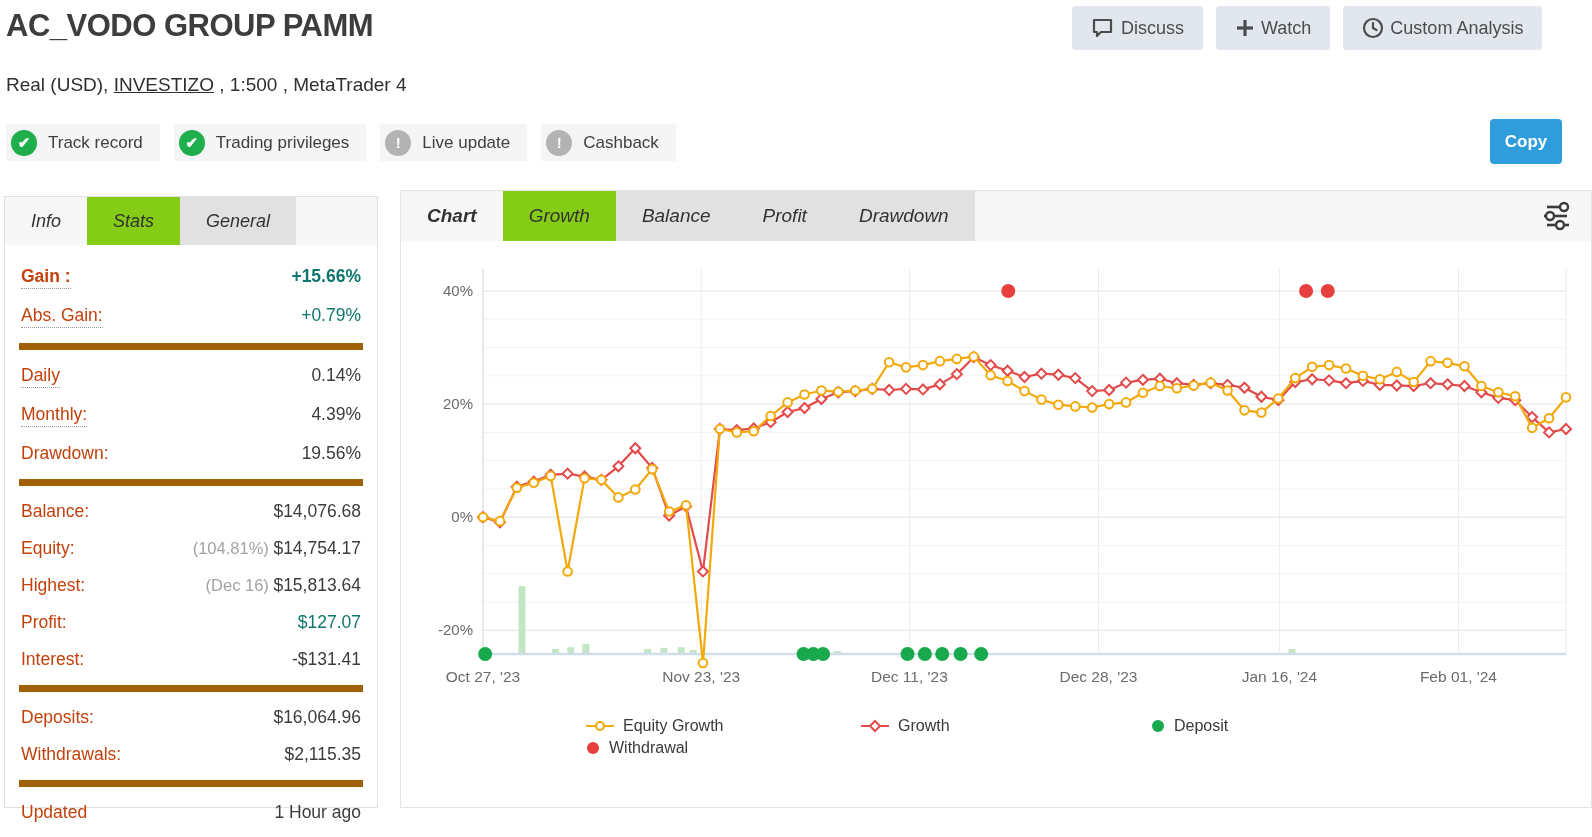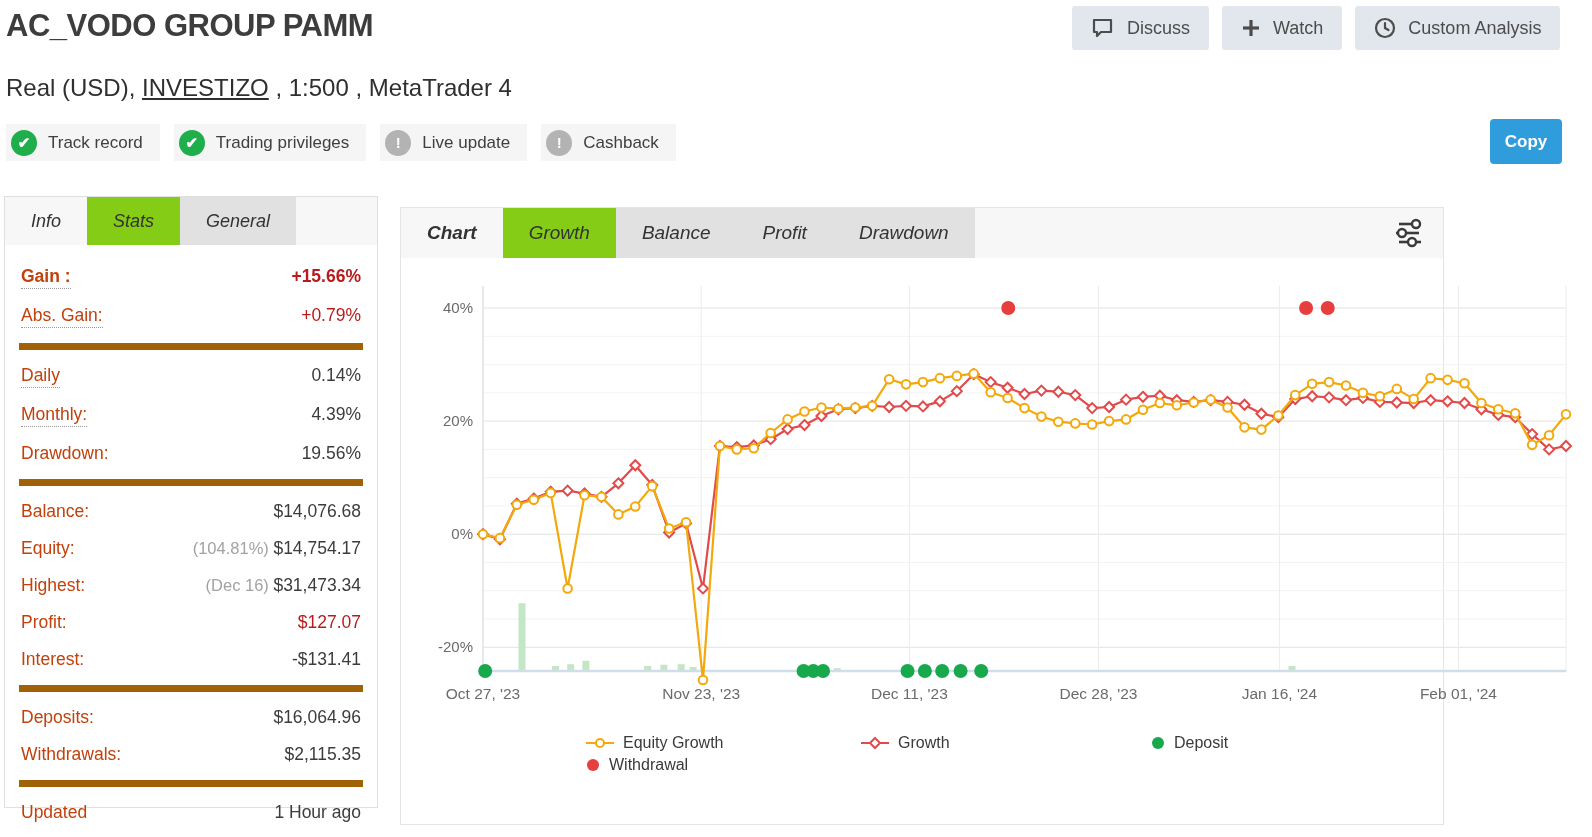--- a/index.html
+++ b/index.html
@@ -3,25 +3,25 @@
 <meta charset="utf-8">
 <style>
   * { margin:0; padding:0; box-sizing:border-box; }
   html,body { background:#fff; }
   body {
     width:1592px; height:837px; position:relative; overflow:hidden;
     font-family:"Liberation Sans", sans-serif; color:#3c3c3c;
   }
   
   .page-title { position:absolute; left:6px; top:8px; font-size:31px; font-weight:bold; color:#3d3d3d; letter-spacing:-0.5px; }
-  .subtitle { position:absolute; left:6px; top:74px; font-size:24px; color:#2f2f2f; }
+  .subtitle { position:absolute; left:6px; top:74px; font-size:19px; color:#2f2f2f; }
   .subtitle a { color:#2f2f2f; text-decoration:underline; cursor:pointer; }
   .top-actions { position:absolute; left:1072px; top:6px; display:flex; gap:13px; }
   .action-btn {
-    height:44px; display:flex; align-items:center; gap:12px; padding:0 19px;
+    height:44px; display:flex; align-items:center; gap:6px; padding:0 19px;
     background:#e2e7ed; border-radius:3px; font-size:18px; color:#4c4c4c; cursor:pointer; white-space:nowrap;
   }
   .action-btn svg { display:block; }
   .copy-btn {
     position:absolute; left:1490px; top:119px; width:72px; height:45px;
     background:#2f9ddb; color:#fff; font-size:17px; font-weight:bold;
     border:none; border-radius:4px; cursor:pointer;
   }
   
   .badges-row { position:absolute; left:6px; top:124px; display:flex; gap:14px; }
@@ -39,24 +39,24 @@
   .tab.inactive { background:#e1e1e1; }
   .tab-label-bold { font-weight:bold; cursor:default; }
   .stats-body { padding:6px 14px 0 14px; }
   .stat-group { padding:7px 0; }
   .stat-group + .stat-group { border-top:7px solid #a16207; }
   .stat-row { display:flex; justify-content:space-between; align-items:baseline; padding:8px 2px; font-size:17.5px; }
   .stat-label { color:#c2410c; }
   .stat-label.dotted { border-bottom:1px dotted #9a9a9a; padding-bottom:1px; }
   .stat-label.bold, .stat-value.bold { font-weight:bold; }
   .stat-value { color:#3c3c3c; }
-  .stat-value.green { color:#b91c1c; }
+  .stat-value.green { color:#0f766e; }
   .val-prefix { color:#a2a2a2; font-size:16.5px; }
   
-  .chart-card { position:absolute; left:400px; top:207px; width:1044px; height:618px; border:1px solid #e4e4e4; background:#fff; }
+  .chart-card { position:absolute; left:400px; top:190px; width:1192px; height:618px; border:1px solid #e4e4e4; background:#fff; }
   .chart-tabs { height:50px; background:#f7f7f7; display:flex; position:relative; }
   .chart-tabs .tab { font-size:19px; }
   .settings-icon { position:absolute; right:14px; top:5px; width:42px; height:40px; cursor:pointer; display:flex; align-items:center; justify-content:center; }
   #chart-svg { position:absolute; left:0; top:58px; }
   .legend { position:absolute; left:0; top:520px; width:100%; height:60px; }
   .legend-entry { position:absolute; display:flex; align-items:center; gap:9px; font-size:16px; color:#3a3a3a; cursor:pointer; }
   .legend-entry svg { display:block; }
 </style>
 </head>
 <body>
@@ -152,21 +152,21 @@
         <div class="stat-row">
           <span class="stat-label">Balance:</span>
           <span class="stat-value"><span>$14,076.68</span></span>
         </div>
         <div class="stat-row">
           <span class="stat-label">Equity:</span>
           <span class="stat-value"><span class="val-prefix">(104.81%) </span><span>$14,754.17</span></span>
         </div>
         <div class="stat-row">
           <span class="stat-label">Highest:</span>
-          <span class="stat-value"><span class="val-prefix">(Dec 16) </span><span>$31,473.34</span></span>
+          <span class="stat-value"><span class="val-prefix">(Dec 16) </span><span>$15,813.64</span></span>
         </div>
         <div class="stat-row">
           <span class="stat-label">Profit:</span>
           <span class="stat-value green"><span>$127.07</span></span>
         </div>
         <div class="stat-row">
           <span class="stat-label">Interest:</span>
           <span class="stat-value"><span>-$131.41</span></span>
         </div>
       </div>

